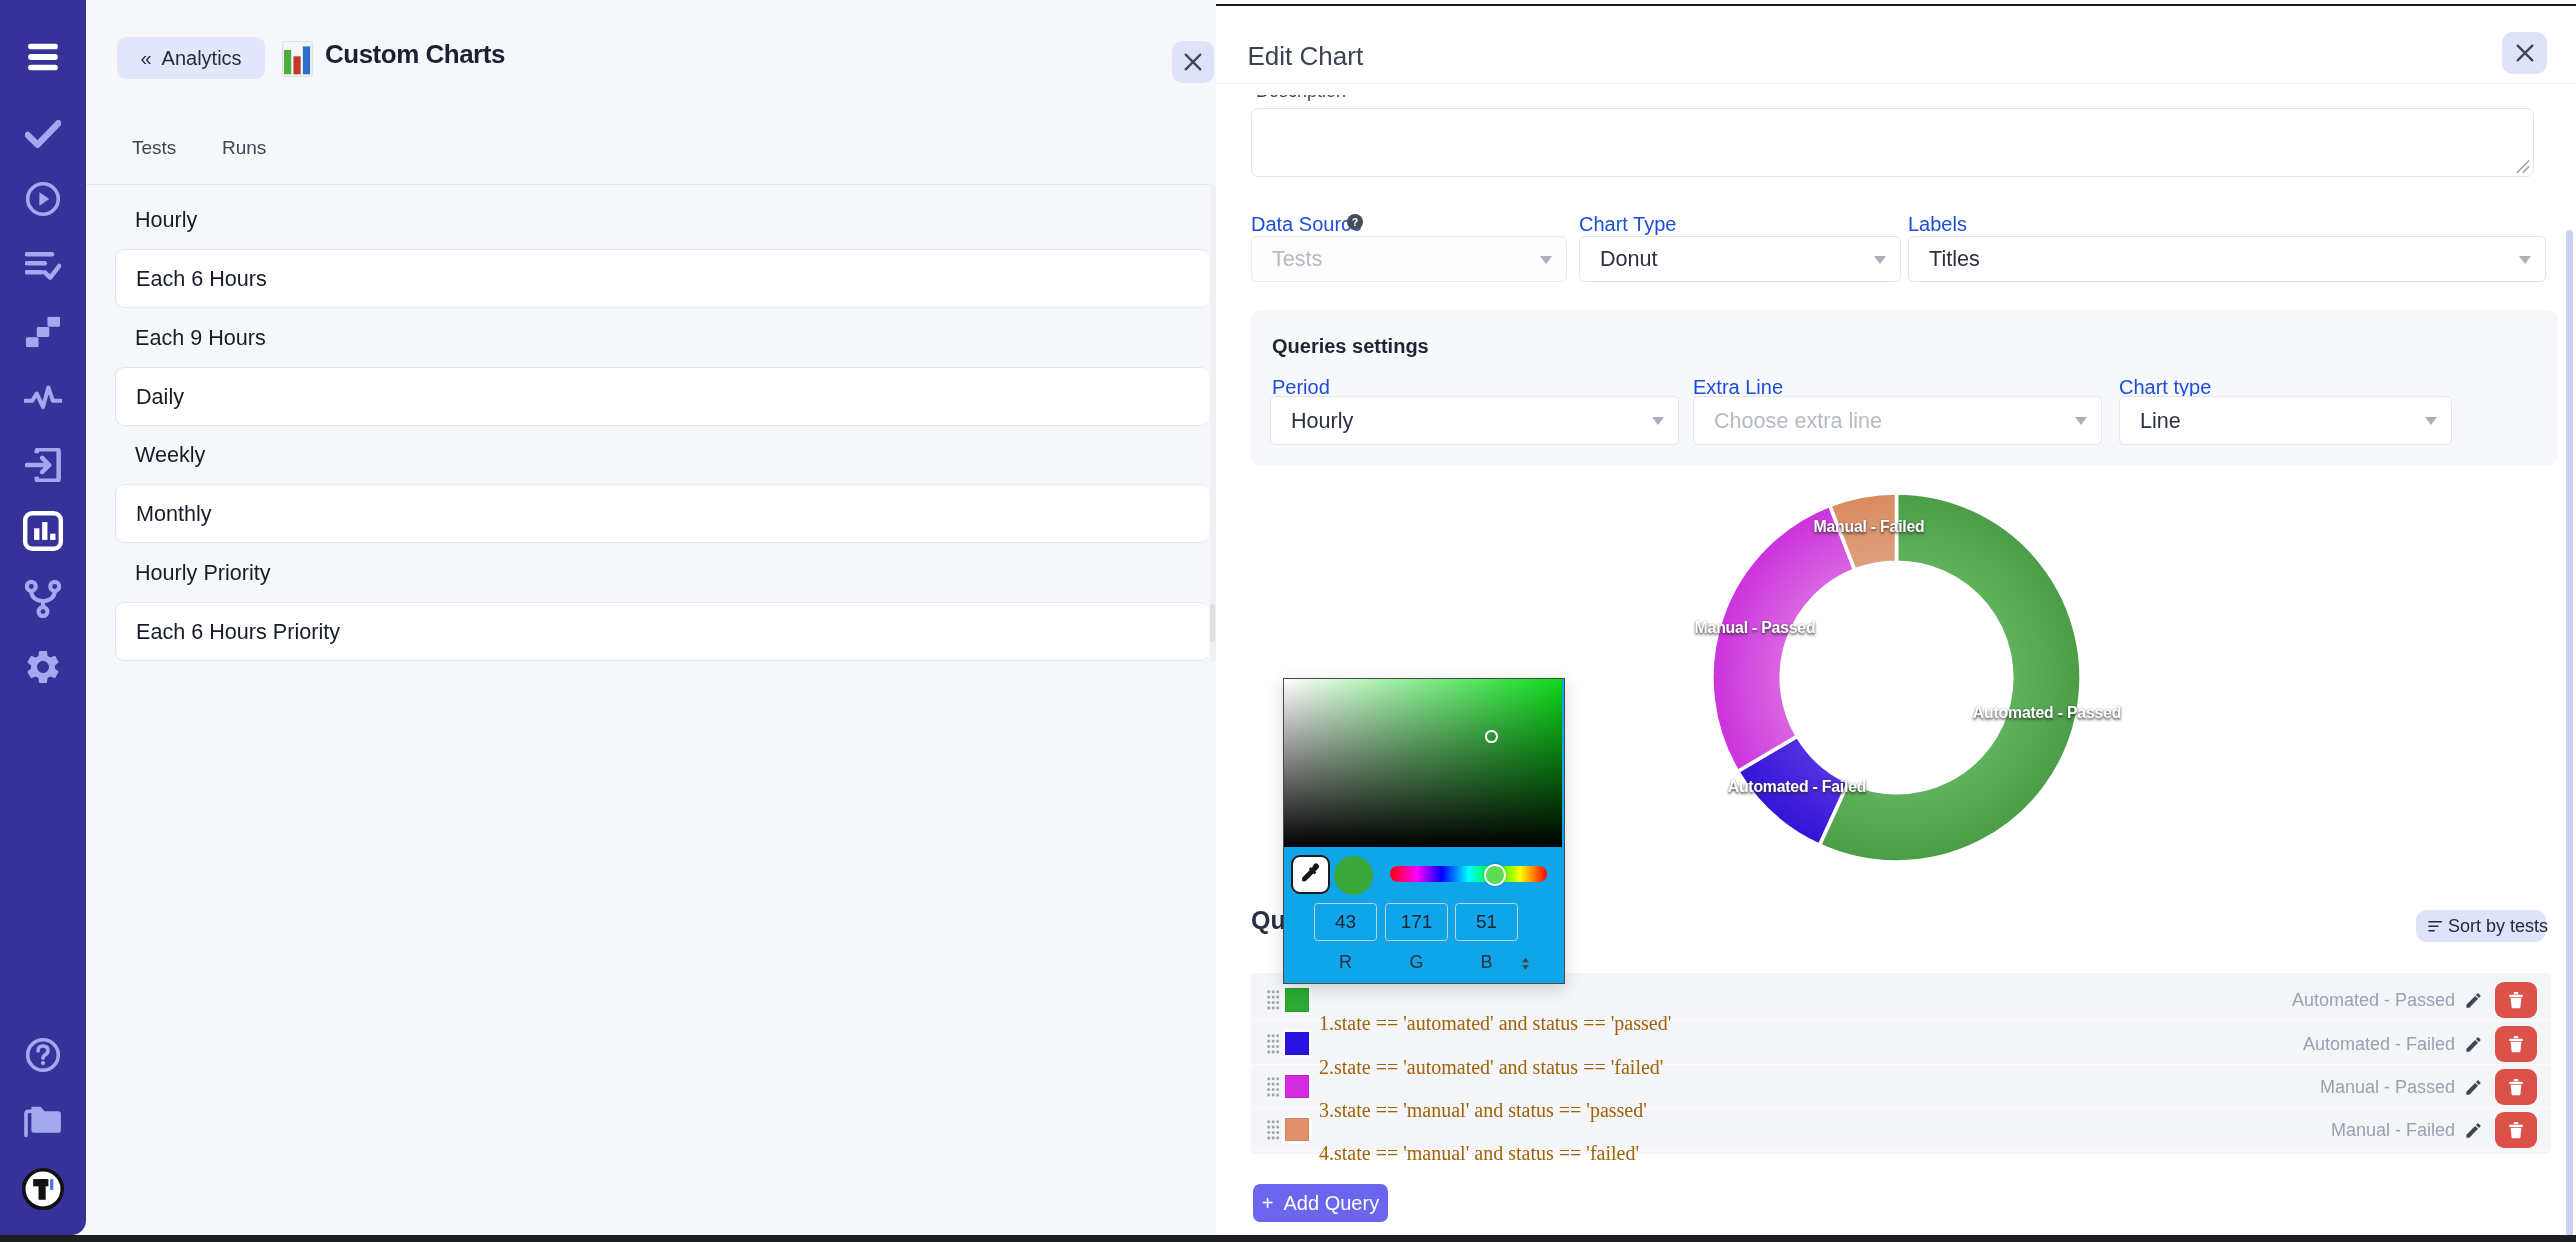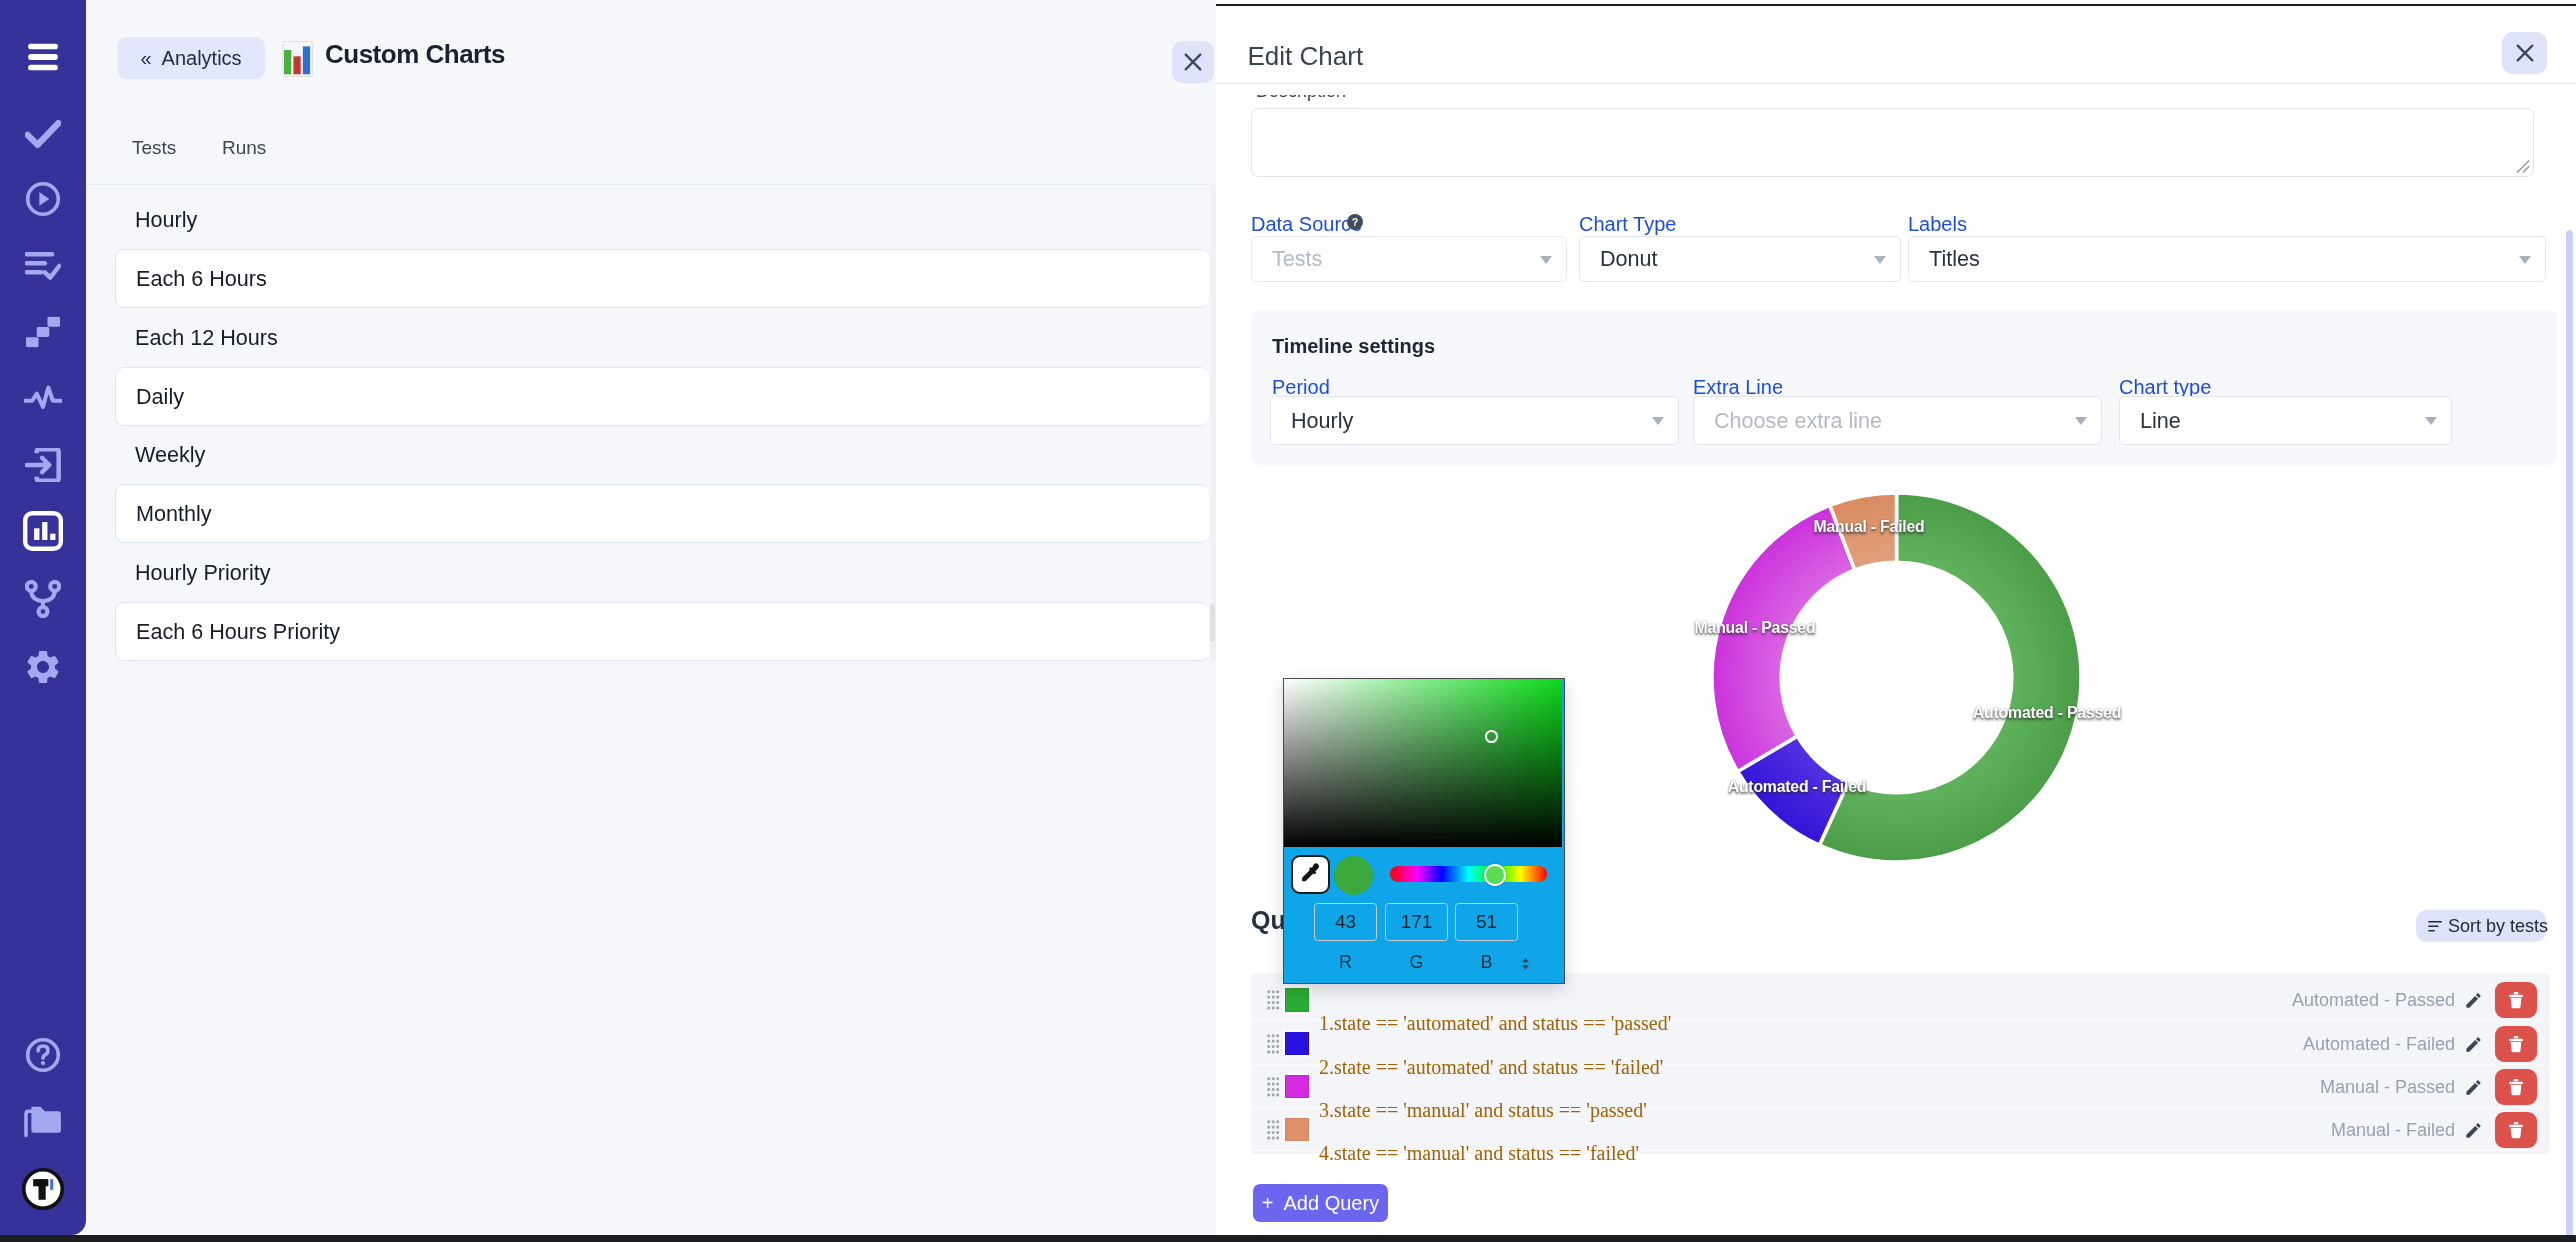--- a/index.html
+++ b/index.html
@@ -167,21 +167,21 @@
 <div class="tab" style="left:222px">Runs</div>
 <div id="topline"></div>
 
 <div class="row" style="top:190px">
     <span>Hourly</span>
   </div>
 <div class="row card" style="top:249px">
     <span>Each 6 Hours</span>
   </div>
 <div class="row" style="top:308px">
-    <span>Each 12 Hours</span>
+    <span>Each 9 Hours</span>
   </div>
 <div class="row card" style="top:367px">
     <span>Daily</span>
   </div>
 <div class="row" style="top:425px">
     <span>Weekly</span>
   </div>
 <div class="row card" style="top:484px">
     <span>Monthly</span>
   </div>
@@ -225,21 +225,21 @@
     <text x="9" y="13.2" font-size="12" font-weight="bold" fill="#fff" text-anchor="middle" font-family="Liberation Sans">?</text>
   </svg>
 <div class="mlabel" style="left:1579px; top:213px">Chart Type</div>
 <div class="mlabel" style="left:1908px; top:213px">Labels</div>
 
 <div class="sel ph dis" style="left:1251px; top:236px; width:316px;">Tests<div class="car"></div></div>
 <div class="sel" style="left:1579px; top:236px; width:322px;">Donut<div class="car"></div></div>
 <div class="sel" style="left:1908px; top:236px; width:638px;">Titles<div class="car"></div></div>
 
 <div id="tlcard">
-  <h2>Timeline settings</h2>
+  <h2>Queries settings</h2>
 </div>
 <div class="mlabel" style="left:1272px; top:376px">Period</div>
 <div class="mlabel" style="left:1693px; top:376px">Extra Line</div>
 <div class="mlabel" style="left:2119px; top:376px">Chart type</div>
 <div class="sel" style="left:1270px; top:396px; width:409px; height:49px; line-height:47px;">Hourly<div class="car" style="top:20px"></div></div>
 <div class="sel ph" style="left:1693px; top:396px; width:409px; height:49px; line-height:47px;">Choose extra line<div class="car" style="top:20px"></div></div>
 <div class="sel" style="left:2119px; top:396px; width:333px; height:49px; line-height:47px;">Line<div class="car" style="top:20px"></div></div>
 
 <svg class="abs" style="left:1702px; top:483px" width="389" height="389" viewBox="0 0 432 432">
   <defs>

